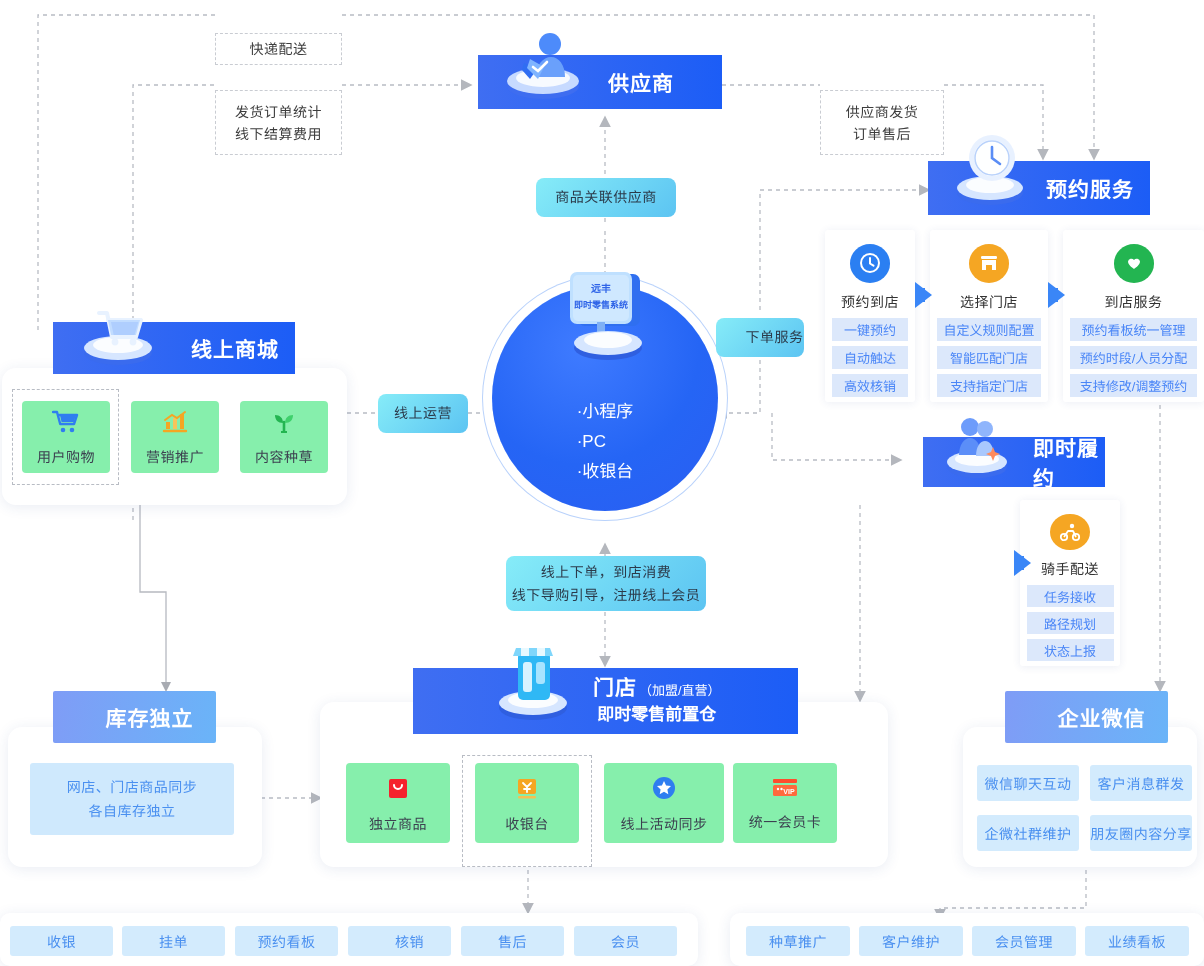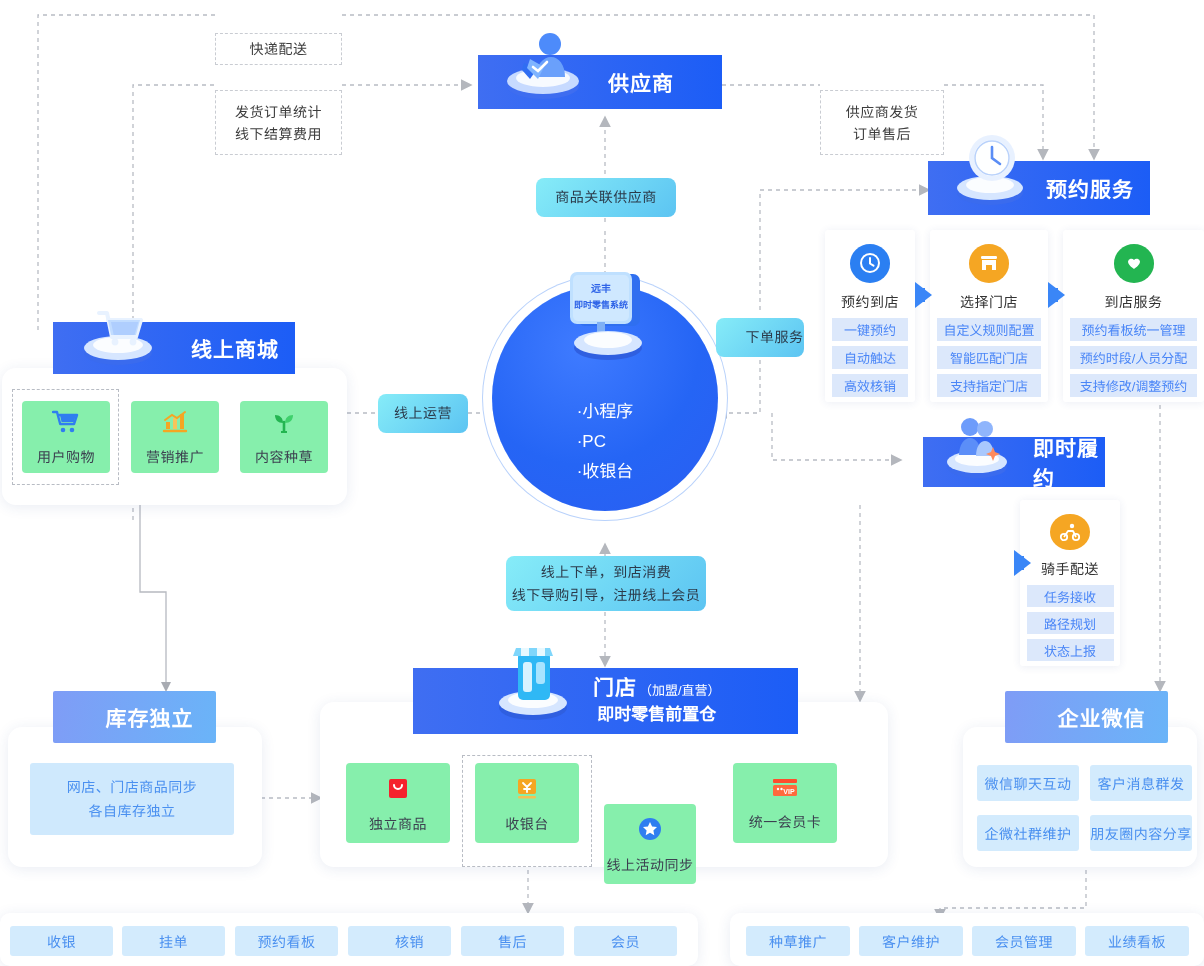--- a/index.html
+++ b/index.html
@@ -429,21 +429,21 @@
   <div class="tile abs" style="left:475px; top:763px; width:104px; height:80px;">
     <span>
       <svg width="28" height="28" viewBox="0 0 28 28">
           <rect x="5" y="5" width="18" height="15" rx="2" fill="#f5a623"></rect>
           <rect x="5" y="22" width="18" height="2.4" rx="1.2" fill="#f5c152"></rect>
           <path d="M10 9l4 4 4-4M14 13v5M11 15h6" stroke="#fff" stroke-width="1.8" fill="none" stroke-linecap="round"></path>
         </svg>
     </span>
     <span class="lbl">收银台</span>
   </div>
-  <div class="tile abs" style="left:604px; top:804px; width:92px; height:80px;text-align:center;">
+  <div class="tile abs" style="left:604px; top:763px; width:120px; height:80px;text-align:center;">
     <span>
       <svg width="28" height="28" viewBox="0 0 28 28">
           <circle cx="14" cy="14" r="11" fill="#2f7ef0"></circle>
           <path d="M14 7l2.1 4.4 4.9.6-3.6 3.4.9 4.8-4.3-2.4-4.3 2.4.9-4.8L7 12l4.9-.6z" fill="#fff"></path>
         </svg>
     </span>
     <span class="lbl">线上活动同步</span>
   </div>
   <div class="tile abs" style="left:733px; top:763px; width:104px; height:80px;">
     <span>

